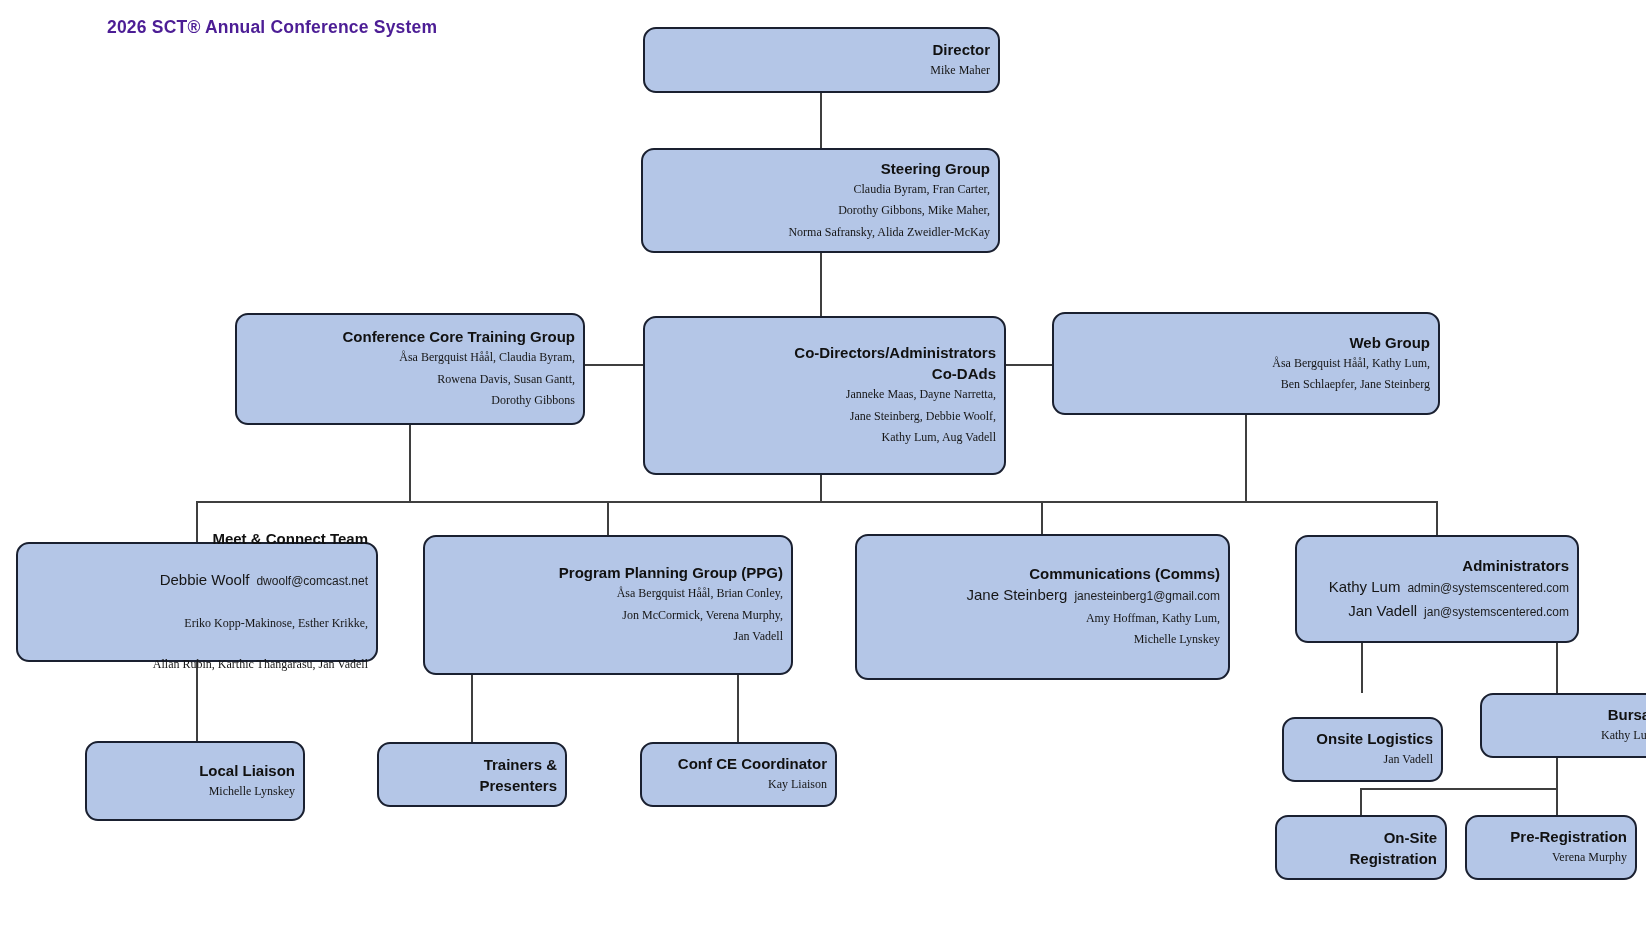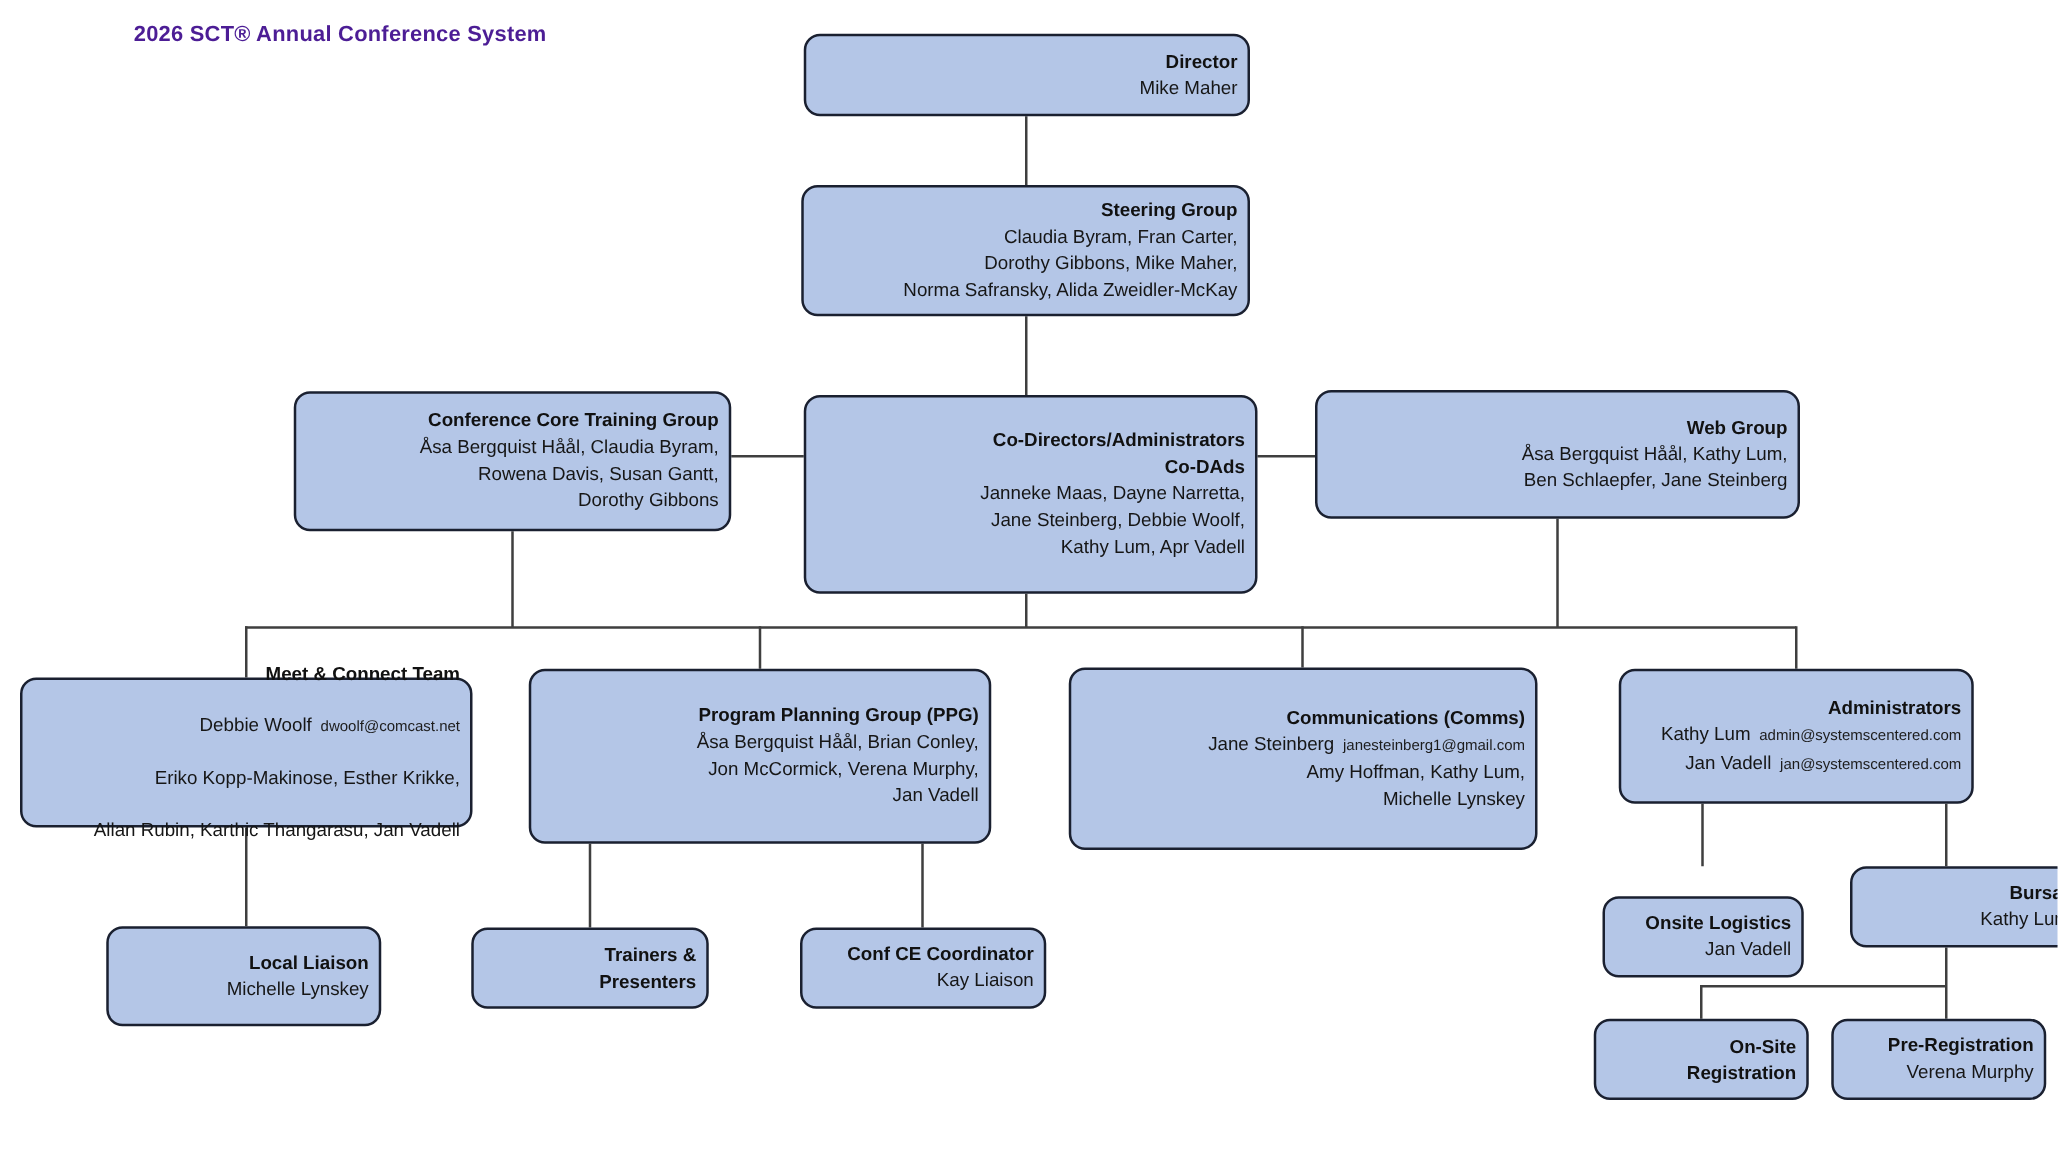--- a/index.html
+++ b/index.html
@@ -20,21 +20,21 @@
     position: absolute;
     background: var(--box-fill, #b4c6e7);
     border: 2px solid var(--box-border, #1a2030);
     border-radius: 13px;
     display: flex; flex-direction: column;
     justify-content: center; align-items: flex-end;
     text-align: center;
     padding: 4px 8px;
   }
   .node-title { font-weight: 700; font-size: 15px; line-height: 21px; color: #111; }
-  .node-line  { font-size: 15px; line-height: 21.5px; color: #161616; }
+  .node-line  { font-size: 12px; line-height: 21.5px; color: #161616; font-family: Liberation Serif, serif; }
   .lead-row   { display: flex; align-items: baseline; gap: 7px; font-size: 15px; line-height: 21.5px; }
   .lead-name  { font-size: 15px; color: #161616; }
   .email      { font-size: 12px; color: #1c1c1c; }
   .line { position: absolute; background: var(--line-color, #3f3f3f); }
   .line.h { height: 1.5px; }
   .line.v { width: 1.5px; }
 </style>
 </head>
 <body style="background: rgb(255, 255, 255);">
 
@@ -78,21 +78,21 @@
   <div class="node-line">Åsa Bergquist Håål, Claudia Byram,</div>
   <div class="node-line">Rowena Davis, Susan Gantt,</div>
   <div class="node-line">Dorothy Gibbons</div>
 </div>
 
 <div class="node" style="left:643px; top:316px; width:363px; height:159px;">
   <div class="node-title">Co-Directors/Administrators</div>
   <div class="node-title">Co-DAds</div>
   <div class="node-line">Janneke Maas, Dayne Narretta,</div>
   <div class="node-line">Jane Steinberg, Debbie Woolf,</div>
-  <div class="node-line">Kathy Lum, Apr Vadell</div>
+  <div class="node-line">Kathy Lum, Aug Vadell</div>
 </div>
 
 <div class="node" style="left:1052px; top:312px; width:388px; height:103px;">
   <div class="node-title">Web Group</div>
   <div class="node-line">Åsa Bergquist Håål, Kathy Lum,</div>
   <div class="node-line">Ben Schlaepfer, Jane Steinberg</div>
 </div>
 
 <div class="node" style="left:16px; top:542px; width:362px; height:120px;gap:20px;">
   <div class="node-title">Meet &amp; Connect Team</div>

